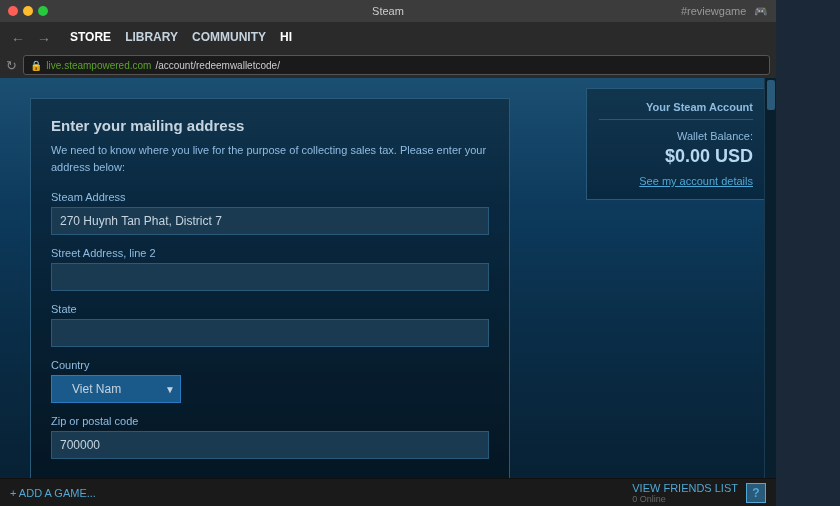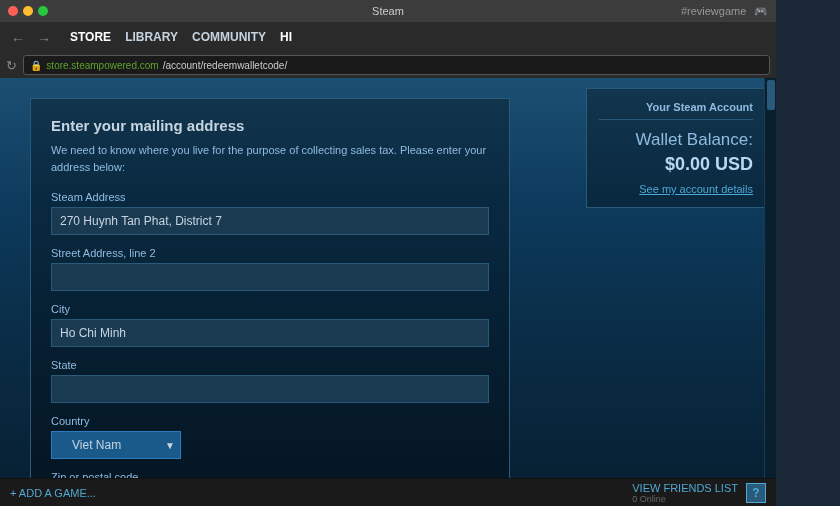--- a/index.html
+++ b/index.html
@@ -230,21 +230,21 @@
       color: #8fbbe0;
       font-size: 11px;
       font-weight: bold;
       margin-bottom: 10px;
       padding-bottom: 6px;
       border-bottom: 1px solid #2a5a7a;
     }
 
     .wallet-label {
       color: #8fbbe0;
-      font-size: 17px;
+      font-size: 11px;
       margin-bottom: 4px;
     }
 
     .wallet-balance {
       color: #b8d8f0;
       font-size: 18px;
       font-weight: bold;
       margin-bottom: 8px;
     }
 
@@ -367,21 +367,21 @@
       <span class="nav-menu-item">LIBRARY</span>
       <span class="nav-menu-item">COMMUNITY</span>
       <span class="nav-menu-item hi">HI</span>
     </div>
   </div>
 
   <div class="address-bar-row">
     <span class="refresh-btn">↻</span>
     <div class="address-bar">
       <span class="lock-icon">🔒</span>
-      <span class="addr-green">store.steampowered.com</span>
+      <span class="addr-green">live.steampowered.com</span>
       <span class="addr-normal">/account/redeemwalletcode/</span>
     </div>
   </div>
 
   <div class="content-area">
     <div class="main-content">
 
       <div class="steam-content">
         <div class="form-section">
           <div class="form-title">Enter your mailing address</div>
@@ -391,24 +391,20 @@
           <div class="field-group">
             <div class="field-label">Steam Address</div>
             <input class="field-input" type="text" value="270 Huynh Tan Phat, District 7" style="">
           </div>
 
           <div class="field-group">
             <div class="field-label">Street Address, line 2</div>
             <input class="field-input" type="text" style="">
           </div>
 
-          <div class="field-group">
-            <div class="field-label">City</div>
-            <input class="field-input" type="text" value="Ho Chi Minh" style="">
-          </div>
 
           <div class="field-group">
             <div class="field-label">State</div>
             <input class="field-input" type="text" style="">
           </div>
 
           <div class="field-group">
             <div class="field-label">Country</div>
             <div class="select-wrapper">
               <select class="field-select">

